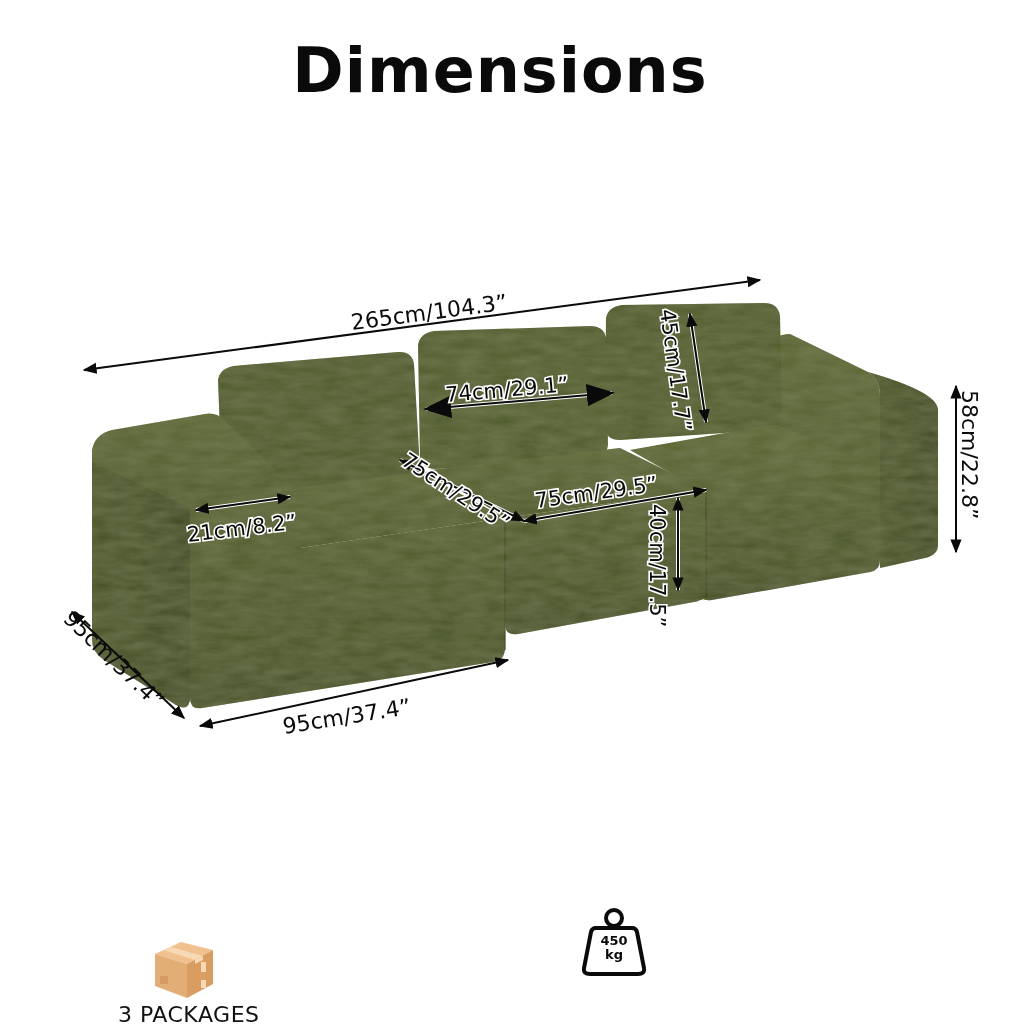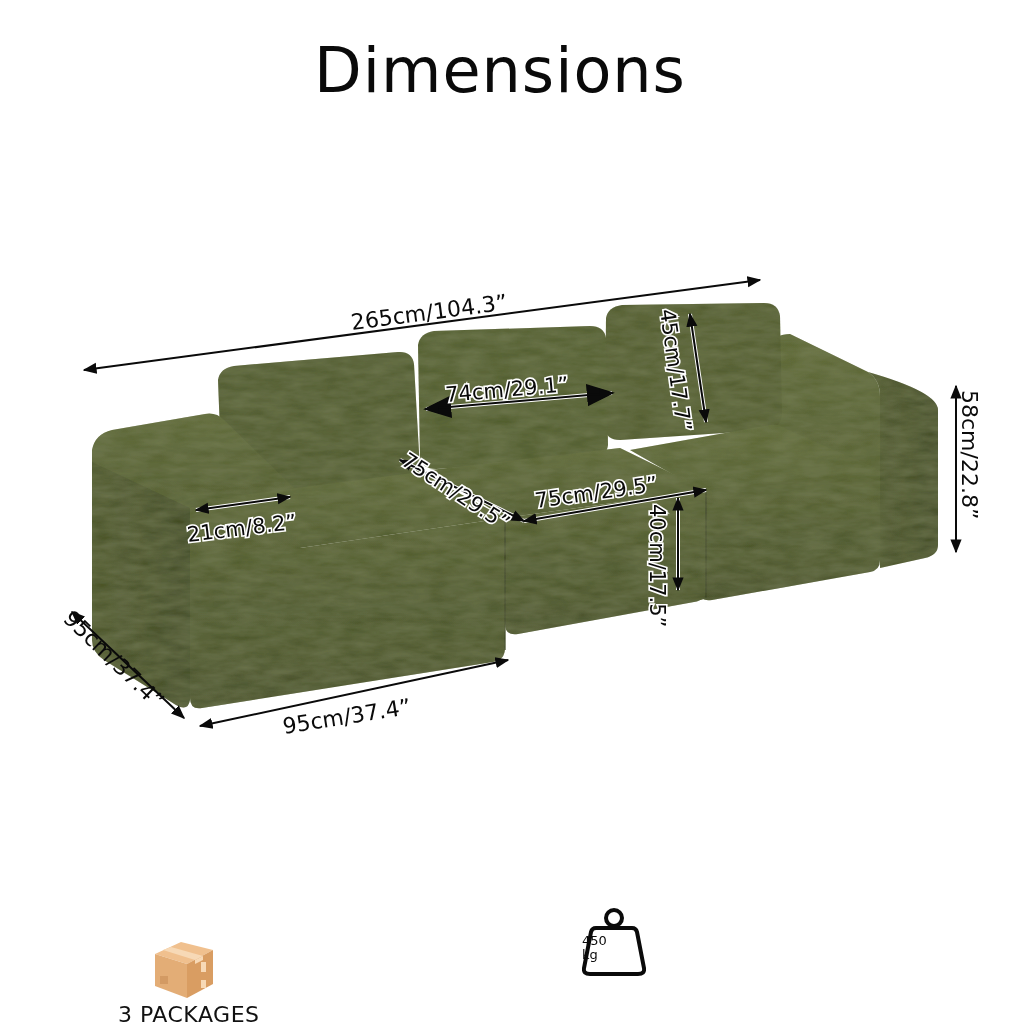--- a/index.html
+++ b/index.html
@@ -1,31 +1,31 @@
 <!DOCTYPE html>
 <html><head>
 <meta charset="utf-8">
 <style>
   html, body { margin:0; padding:0; background:#ffffff; }
   body { width:1024px; height:1024px; position:relative; overflow:hidden;
          font-family:"DejaVu Sans","Liberation Sans",sans-serif; color:#0a0a0a; }
   .title { position:absolute; left:0; top:34px; width:1000px; text-align:center;
-           font-size:62px; font-weight:normal; letter-spacing:1px; }
+           font-size:62px; font-weight:bold; letter-spacing:1px; }
   svg.scene { position:absolute; left:0; top:0; width:1024px; height:1024px; }
   .dim-label { font-family:"DejaVu Sans","Liberation Sans",sans-serif; font-size:22px; fill:#0a0a0a; }
   .dim-label.on { stroke:#ffffff; stroke-width:3.2px; paint-order:stroke fill; font-size:21px; }
   .footer-item { position:absolute; display:flex; align-items:center; }
   .footer-text { font-family:"DejaVu Sans","Liberation Sans",sans-serif; font-size:22px; color:#111; }
   .pkg { left:108px; top:936px;flex-direction:column; }
   .pkg .footer-text { margin-left:10px; letter-spacing:0.5px; }
   .wt { left:582px; top:906px; }
   .wt .footer-text { margin-left:8px; font-size:23px; }
   .weight-icon { position:relative; width:64px; height:72px; }
-  .weight-icon .kgtext { position:absolute; left:0; top:28px; width:64px; text-align:left;
-           font-size:13px; font-weight:normal; line-height:14px; }
+  .weight-icon .kgtext { position:absolute; left:0; top:28px; width:64px; text-align:center;
+           font-size:13px; font-weight:bold; line-height:14px; }
 </style>
 </head>
 <body>
 
 <div class="title">Dimensions</div>
 
 <svg class="scene" viewBox="0 0 1024 1024" xmlns="http://www.w3.org/2000/svg">
   <defs>
     <marker id="ah" viewBox="0 0 10 10" refX="9" refY="5" markerWidth="7" markerHeight="7" orient="auto-start-reverse">
       <path d="M0,1 L10,5 L0,9 z" fill="#0a0a0a"></path>

